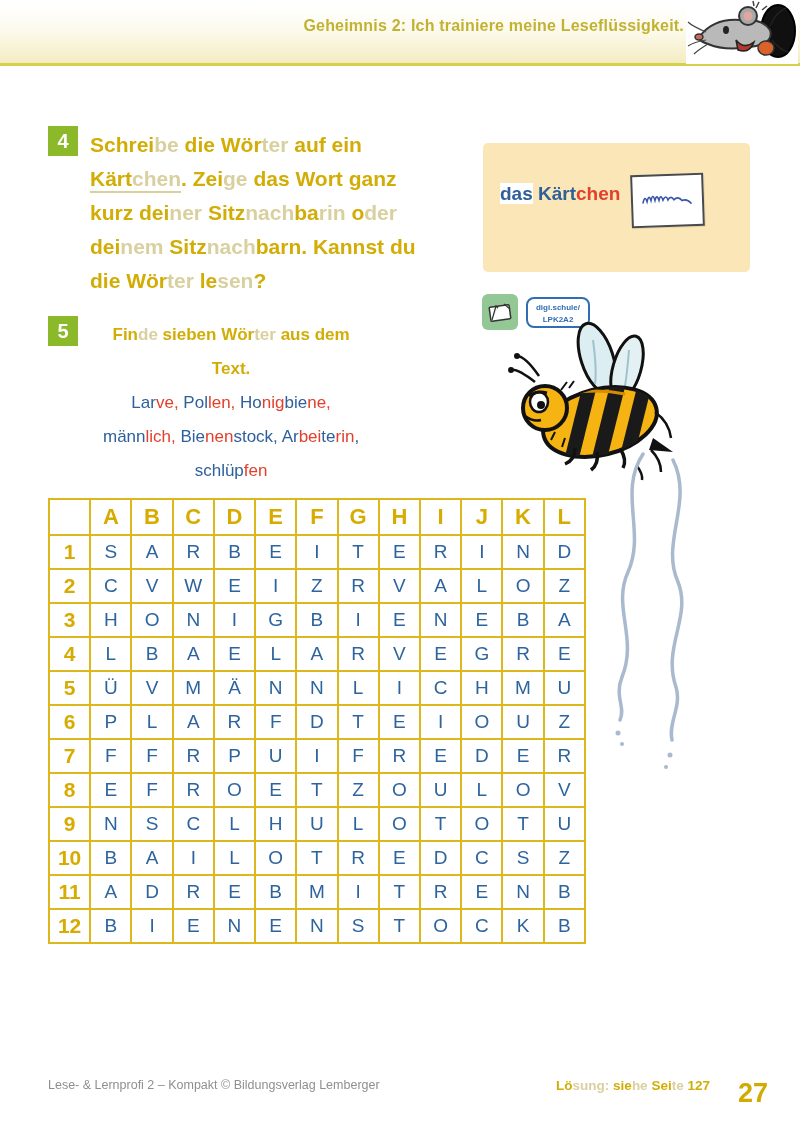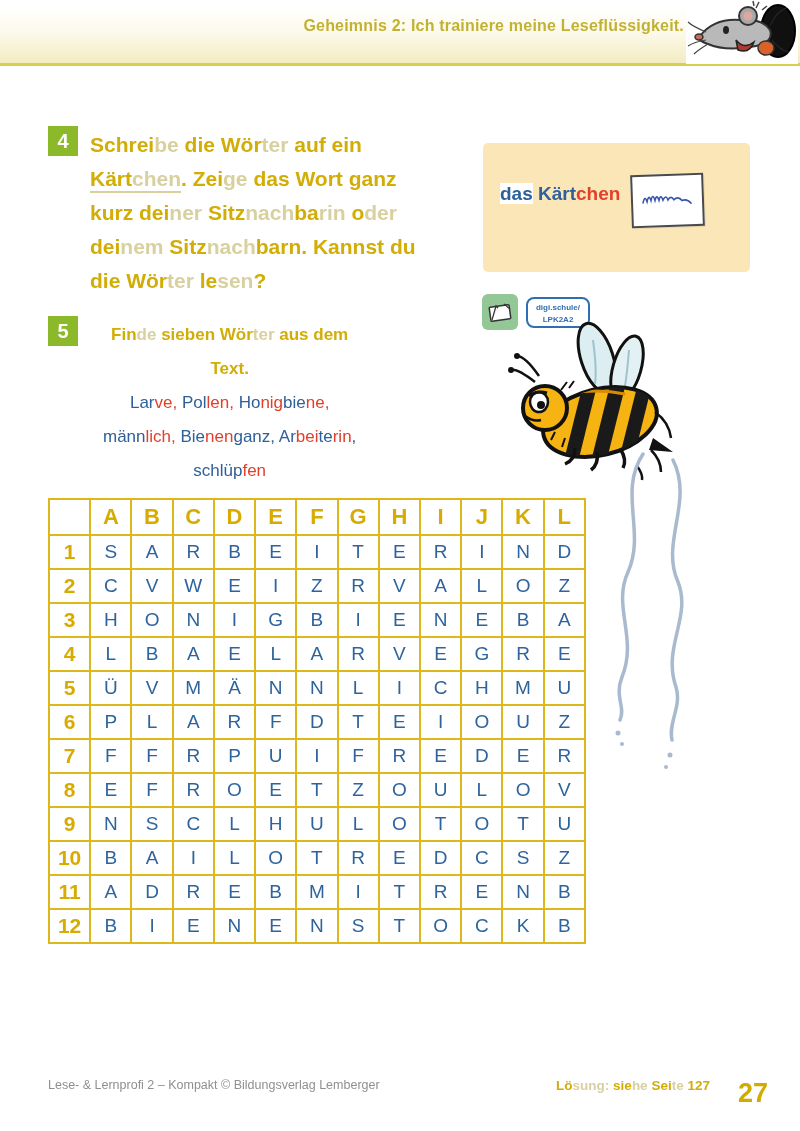--- a/index.html
+++ b/index.html
@@ -174,21 +174,21 @@
   </div>
 
   <div class="badge" style="left:48px; top:316px;">5</div>
   <div class="ex5-text">
     <div>
         <div class="line bold"><span class="seg seg-g">Fin</span><span class="seg seg-p">de</span><span class="seg seg-g"> sieben </span><span class="seg seg-g">Wör</span><span class="seg seg-p">ter</span><span class="seg seg-g"> aus dem</span></div>
         <div class="line bold"><span class="seg seg-g">Text.</span></div>
       </div>
     <div>
         <div class="line"><span class="seg seg-b">Lar</span><span class="seg seg-r">ve,</span><span class="seg seg-b"> Pol</span><span class="seg seg-r">len,</span><span class="seg seg-b"> Ho</span><span class="seg seg-r">nig</span><span class="seg seg-b">bie</span><span class="seg seg-r">ne,</span></div>
-        <div class="line"><span class="seg seg-b">männ</span><span class="seg seg-r">lich,</span><span class="seg seg-b"> Bie</span><span class="seg seg-r">nen</span><span class="seg seg-b">ganz,</span><span class="seg seg-b"> Ar</span><span class="seg seg-r">bei</span><span class="seg seg-b">te</span><span class="seg seg-r">rin</span><span class="seg seg-b">,</span></div>
+        <div class="line"><span class="seg seg-b">männ</span><span class="seg seg-r">lich,</span><span class="seg seg-b"> Bie</span><span class="seg seg-r">nen</span><span class="seg seg-b">stock,</span><span class="seg seg-b"> Ar</span><span class="seg seg-r">bei</span><span class="seg seg-b">te</span><span class="seg seg-r">rin</span><span class="seg seg-b">,</span></div>
         <div class="line"><span class="seg seg-b">schlüp</span><span class="seg seg-r">fen</span></div>
       </div>
   </div>
 
   <table class="word-grid" id="word-grid">
       <thead>
         <tr>
           <th></th>
           <th>A</th>
           <th>B</th>

